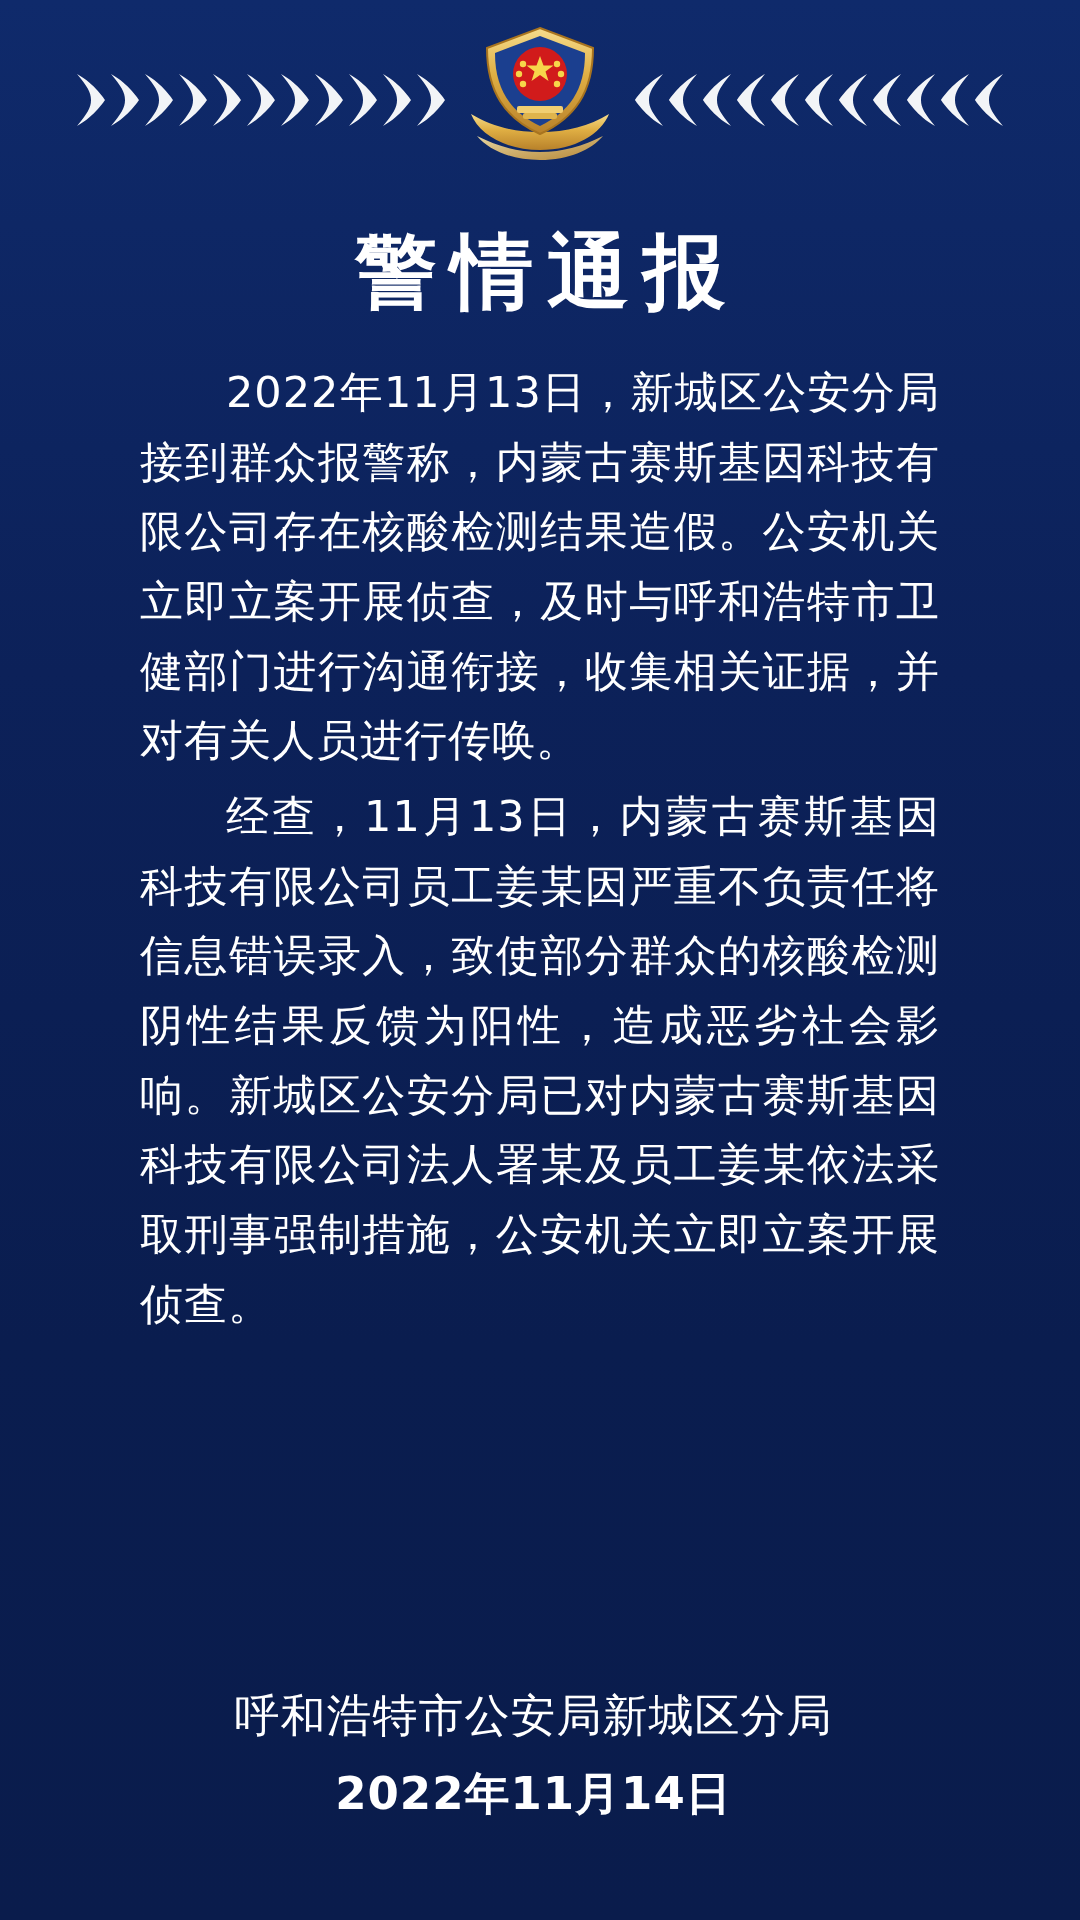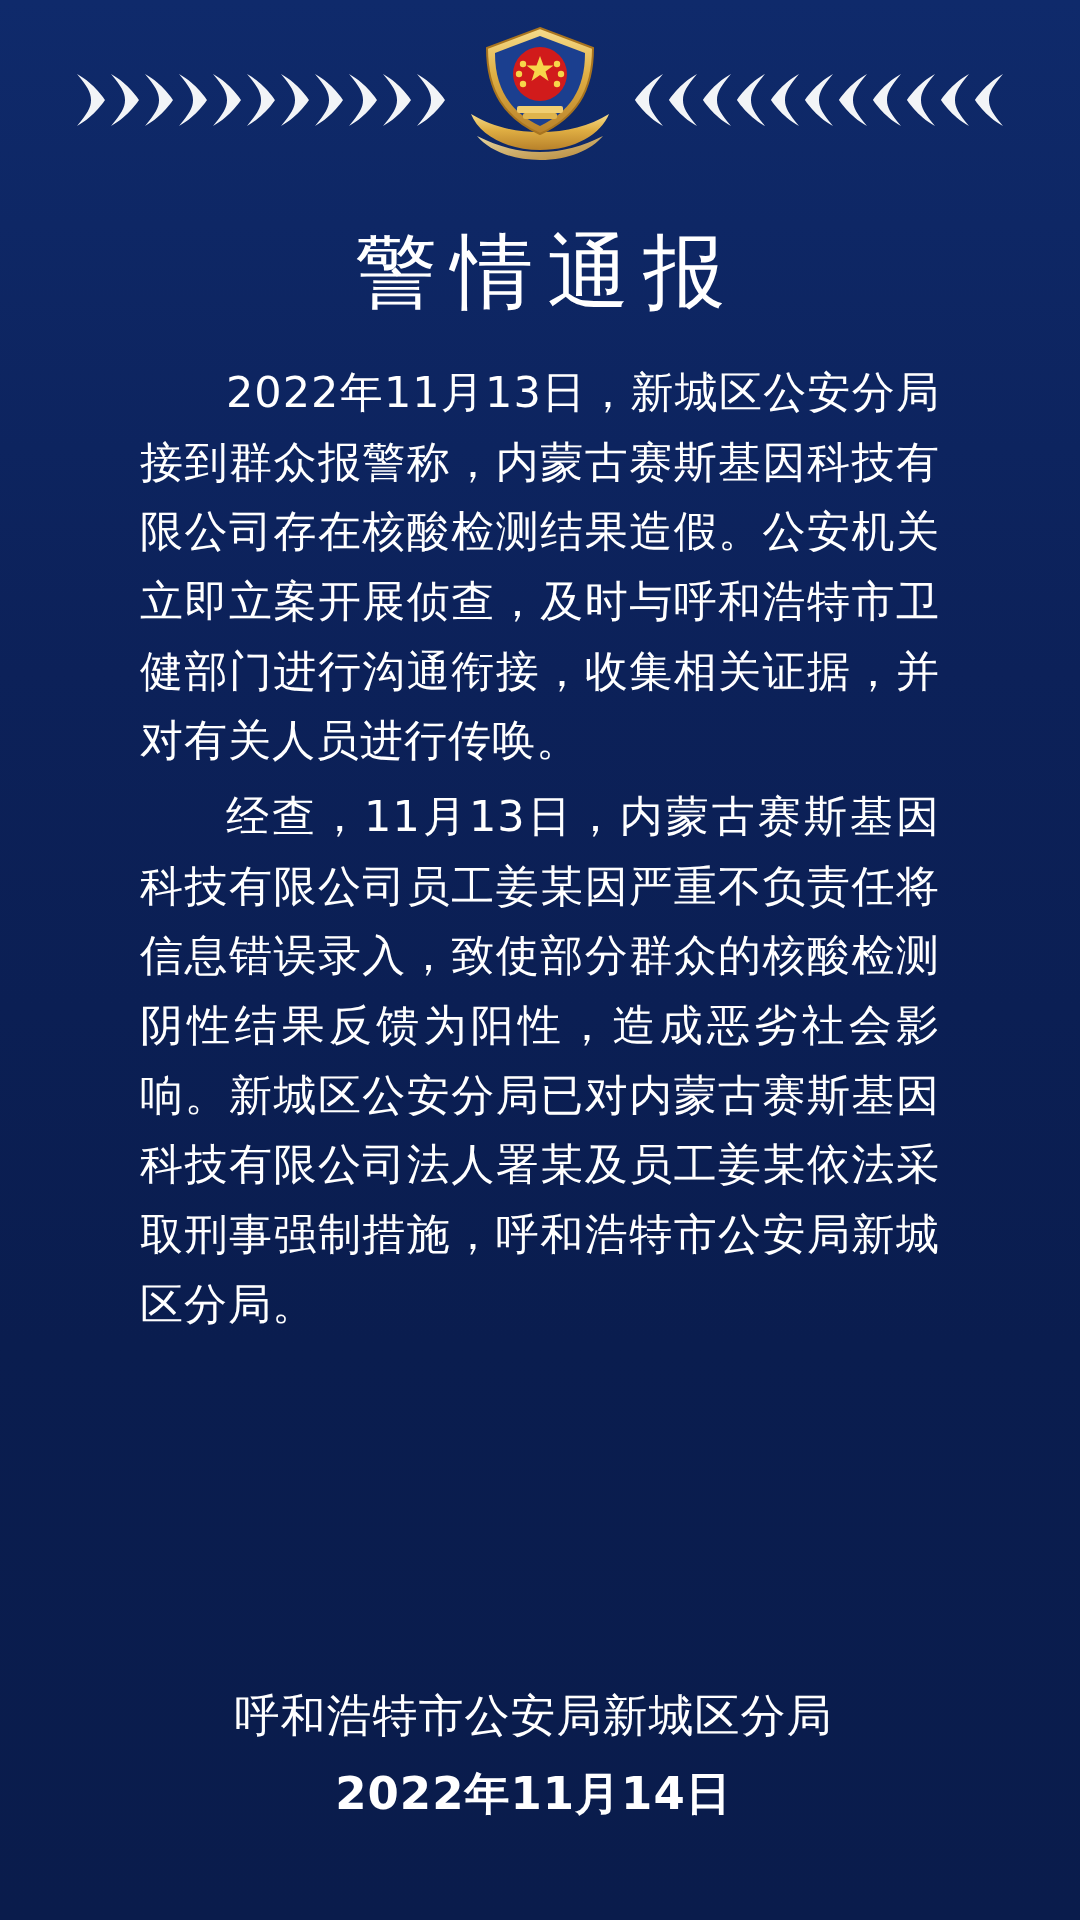--- a/index.html
+++ b/index.html
@@ -67,21 +67,21 @@
     height: 156px;
     position: relative;
     flex: 0 0 auto;
   }
   .emblem svg { display: block; }
 
   
   .title {
     font-size: 82px;
     letter-spacing: 14px;
-    font-weight: 400;
+    font-weight: 700;
     margin: 18px 0 30px 0;
     text-align: center;
     text-indent: 14px;
     font-family: "DejaVu Sans", "Liberation Sans", sans-serif;
   }
 
   
   .body-text {
     width: 800px;
     font-size: 43px;
@@ -184,21 +184,21 @@
       <div class="chev l"></div>
       <div class="chev l"></div>
       <div class="chev l"></div>
     </div>
   </div>
 
   <h1 class="title">警情通报</h1>
 
   <div class="body-text">
     <p>2022年11月13日，新城区公安分局接到群众报警称，内蒙古赛斯基因科技有限公司存在核酸检测结果造假。公安机关立即立案开展侦查，及时与呼和浩特市卫健部门进行沟通衔接，收集相关证据，并对有关人员进行传唤。</p>
-    <p>经查，11月13日，内蒙古赛斯基因科技有限公司员工姜某因严重不负责任将信息错误录入，致使部分群众的核酸检测阴性结果反馈为阳性，造成恶劣社会影响。新城区公安分局已对内蒙古赛斯基因科技有限公司法人署某及员工姜某依法采取刑事强制措施，呼和浩特市公安局新城区分局。</p>
+    <p>经查，11月13日，内蒙古赛斯基因科技有限公司员工姜某因严重不负责任将信息错误录入，致使部分群众的核酸检测阴性结果反馈为阳性，造成恶劣社会影响。新城区公安分局已对内蒙古赛斯基因科技有限公司法人署某及员工姜某依法采取刑事强制措施，公安机关立即立案开展侦查。</p>
   </div>
 
   <div class="signature">
     <div class="sig-org">呼和浩特市公安局新城区分局</div>
     <div class="sig-date">2022年11月14日</div>
   </div>
 
 </div>
 
 </body></html>

